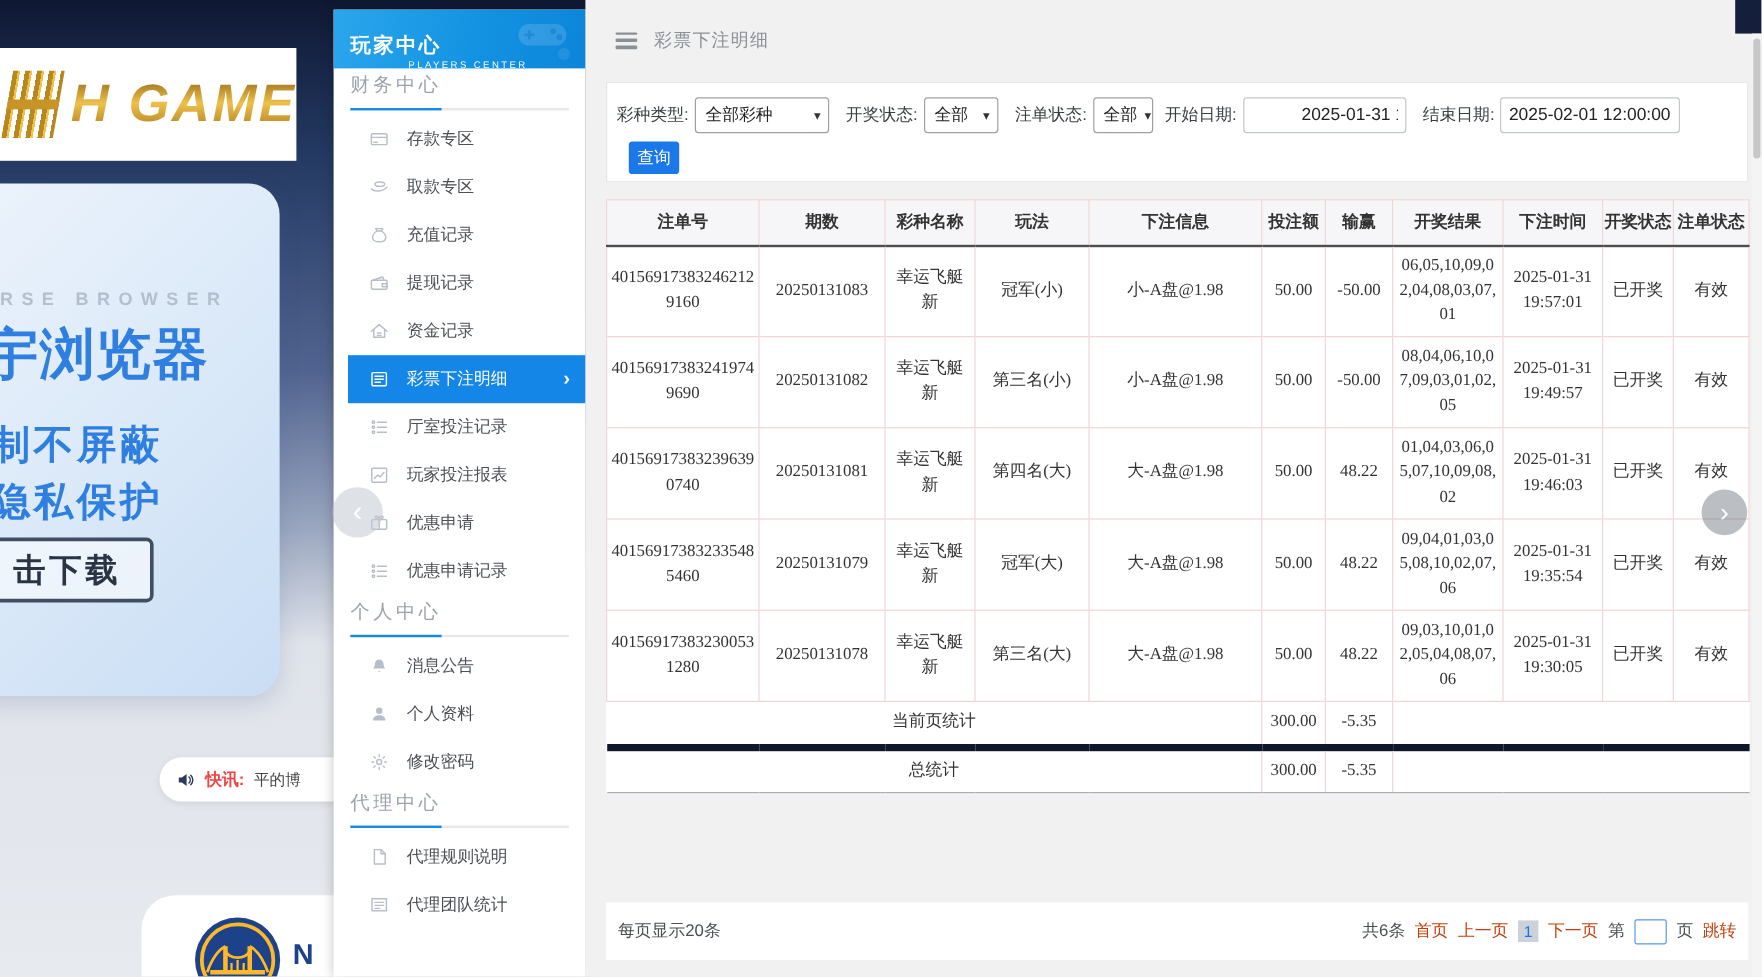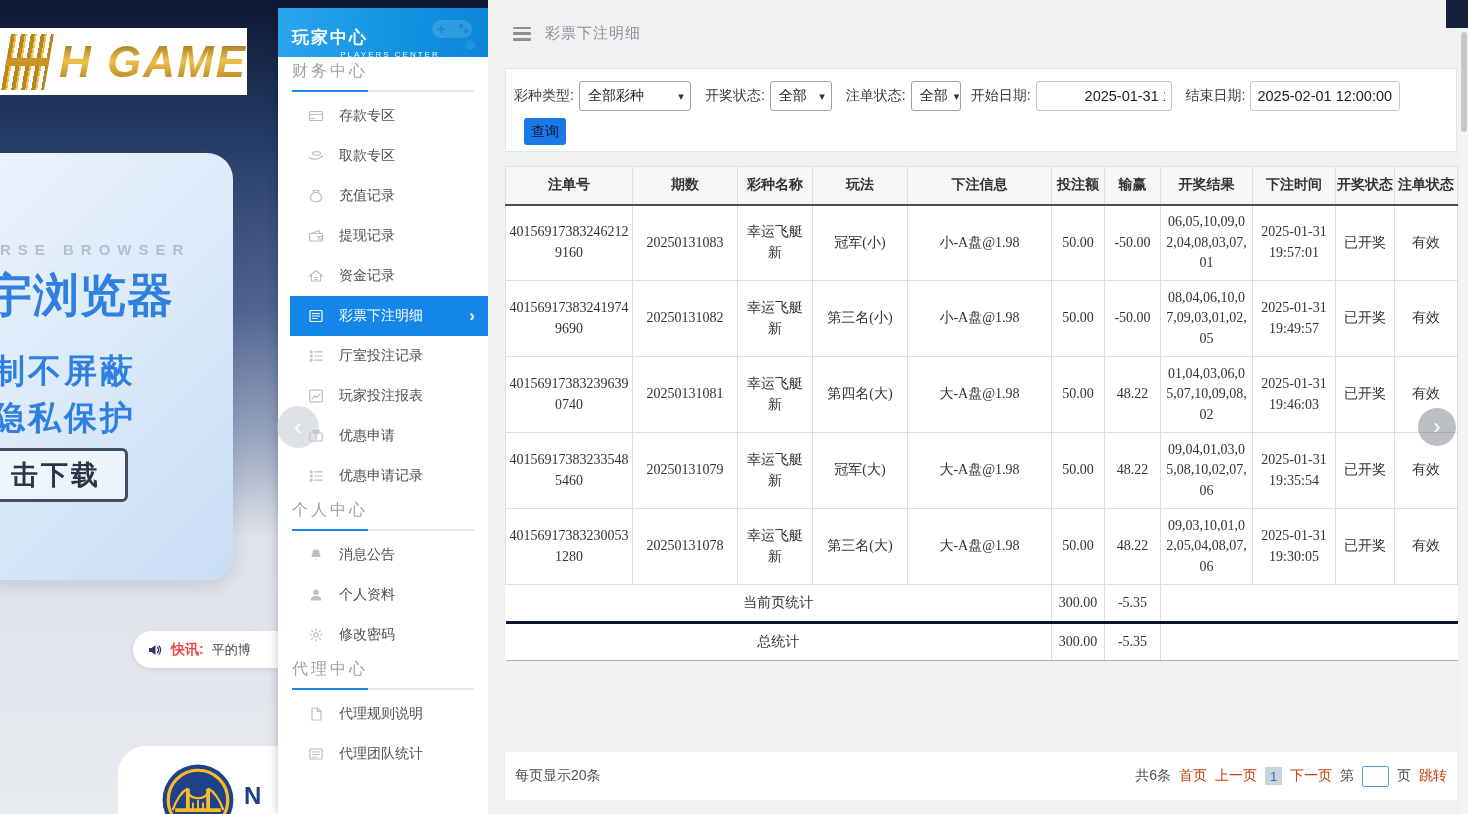--- a/index.html
+++ b/index.html
@@ -2,21 +2,21 @@
 <html><head>
 <meta charset="utf-8">
 <style>
   * { margin:0; padding:0; box-sizing:border-box; }
   html,body { width:1468px; height:814px; overflow:hidden; }
   body { font-family:"Liberation Sans","DejaVu Sans",sans-serif; position:relative; background:#e9ecf1; }
 
   
   .left-zone { position:absolute; left:0; top:0; width:488px; height:814px; overflow:hidden;
     background:linear-gradient(180deg,#0f1833 0%,#243a63 16%,#51648f 38%,#9aa6bf 54%,#dfe3ea 66%,#e7eaef 100%); }
-  .logo-band { position:absolute; left:0; top:28px; width:247px; height:67px; background:#fff; overflow:hidden; display:flex; align-items:center; }
+  .logo-band { position:absolute; left:0; top:40px; width:247px; height:94px; background:#fff; overflow:hidden; display:flex; align-items:center; }
   .logo-mark { width:50px; height:56px; margin-left:6px; transform:skewX(-10deg);
     background:repeating-linear-gradient(90deg,#b8871f 0 4px,#f1c14a 4px 6px,transparent 6px 10px); position:relative; }
   .logo-mark:after { content:""; position:absolute; left:0; top:24px; width:100%; height:8px; background:#c79428; }
   .logo-text { font-size:44px; font-weight:900; font-style:italic; letter-spacing:2px; margin-left:10px; white-space:nowrap;
     background:linear-gradient(180deg,#8a5f12,#eec04a 48%,#a6761a); -webkit-background-clip:text; background-clip:text; color:transparent; }
   .ad-card { position:absolute; left:-30px; top:153px; width:263px; height:427px; border-radius:26px;
     background:linear-gradient(135deg,#ecf3fc 0%,#d9e8f8 55%,#c9ddf4 100%); box-shadow:0 6px 18px rgba(60,90,140,.18); }
   .ad-sub { position:absolute; left:30px; top:88px; font-size:15px; letter-spacing:7px; color:#b4bfce; font-weight:600; white-space:nowrap; }
   .ad-title { position:absolute; left:16px; top:112px; font-size:46px; font-weight:900; color:#2e7fe0; letter-spacing:1px; white-space:nowrap; }
   .ad-line1 { position:absolute; left:22px; top:196px; font-size:33px; font-weight:900; color:#2e7fe0; letter-spacing:3px; white-space:nowrap; }
@@ -62,31 +62,31 @@
   .topbar-title { font-size:15px; color:#8a9097; letter-spacing:1px; }
 
   .filter-card { position:absolute; left:17px; top:68px; width:952px; height:84px; background:#fff; border:1px solid #e2e6ea; }
   .filter-row { display:flex; align-items:center; height:30px; margin:12px 0 0 8px; font-size:14px; color:#3a3f44; white-space:nowrap; }
   .filter-row label { margin-right:5px; }
   .sel { border:1px solid #9da2a8; border-radius:3px; height:30px; background:#fff; display:flex; align-items:center;
     padding:0 6px 0 8px; margin-right:14px; font-size:14px; color:#222; justify-content:space-between; cursor:default; }
   .sel .caret { font-size:11px; color:#333; margin-left:6px; }
   .date-input { border:1px solid #c3c8cd; border-radius:3px; height:30px; font-size:14.5px; color:#222; padding:0 6px; margin-right:14px;
     font-family:"Liberation Sans","DejaVu Sans",sans-serif; }
-  .btn-search { margin:7px 0 0 18px; width:42px; height:27px; background:#1a78e8; border:none; border-radius:3px; color:#0f172a; font-size:14px; cursor:pointer;font-family:Liberation Mono, monospace; }
+  .btn-search { margin:7px 0 0 18px; width:42px; height:27px; background:#1a78e8; border:none; border-radius:3px; color:#ffffff; font-size:14px; cursor:pointer;font-family:Liberation Mono, monospace; }
 
   .table-wrap { position:absolute; left:17px; top:166px; width:952px; background:#fff;font-family:Liberation Serif, serif; }
   table.bet { border-collapse:collapse; table-layout:fixed; width:952px; font-size:14px; color:#333; }
   table.bet th { background:#f6f6f8; height:38px; font-weight:700; border:1px solid #f0d6d6; border-bottom:2px solid #4d4d4d; padding:0 1px; }
   table.bet td { border:1px solid #f0d6d6; text-align:center; vertical-align:middle; padding:4px 3px; line-height:1.45; background:#fff; }
   table.bet tr.data-row { height:76px; }
   td.wrap { word-break:break-all; }
   td.num { text-align:right; padding-right:6px; }
   tr.summary { height:38px; }
-  tr.summary td { border-left:none; border-right:none; border-top:1px solid #e8e8e8; border-bottom:3px solid #0f172a; }
+  tr.summary td { border-left:none; border-right:none; border-top:1px solid #e8e8e8; border-bottom:6px solid #0f172a; }
   tr.summary td.num { border-left:1px solid #f0d6d6; border-right:1px solid #f0d6d6; }
   tr.summary:last-child td { border-bottom:1px solid #a9adb3; }
 
   .pagebar { position:absolute; left:17px; top:752px; width:952px; height:48px; background:#fff; display:flex; align-items:center;
     justify-content:space-between; padding:0 10px; font-size:14px; color:#4a4f55; }
   .pager { display:flex; align-items:center; gap:8px; }
   .plink { color:#c2410c; cursor:pointer; }
   .pcur { background:#ccd2da; color:#1a73e8; min-width:17px; height:18px; display:flex; align-items:center; justify-content:center; padding:0 3px; font-size:13px; }
   .jump-input { width:27px; height:21px; border:1px solid #5a96e8; border-radius:2px; }
 

